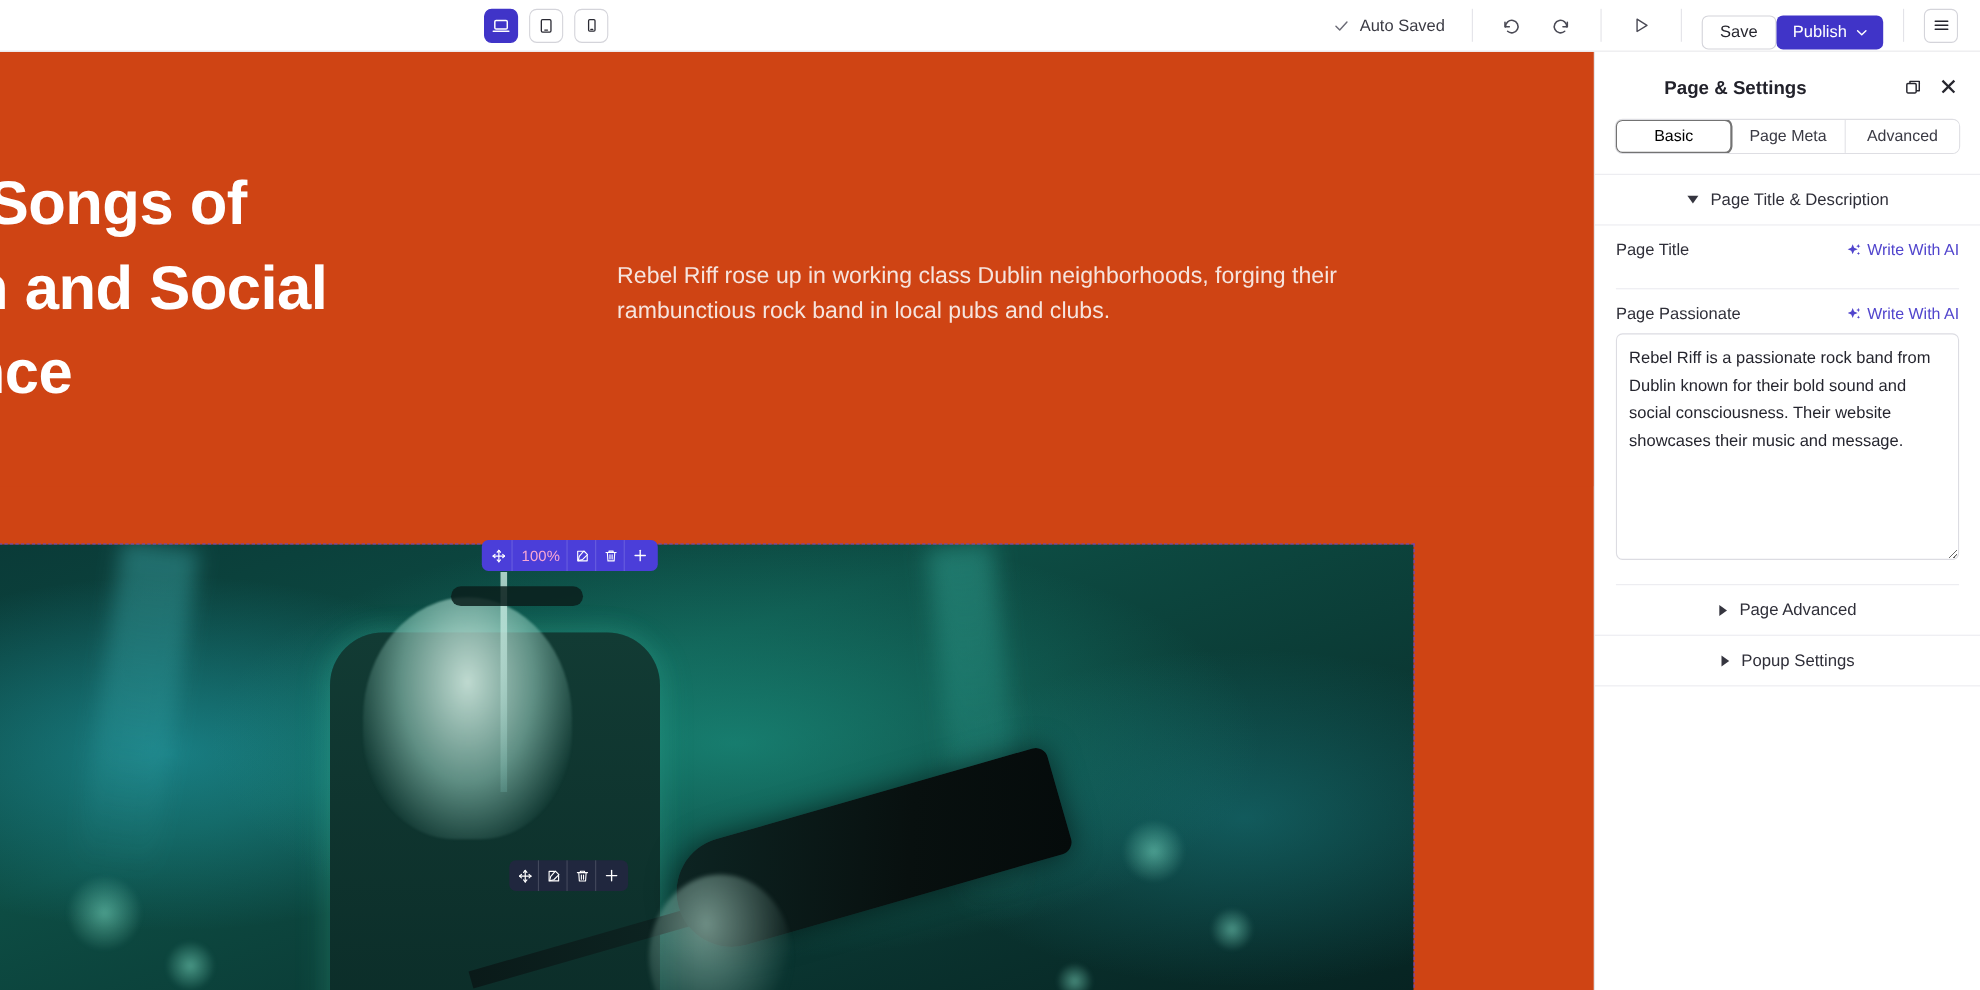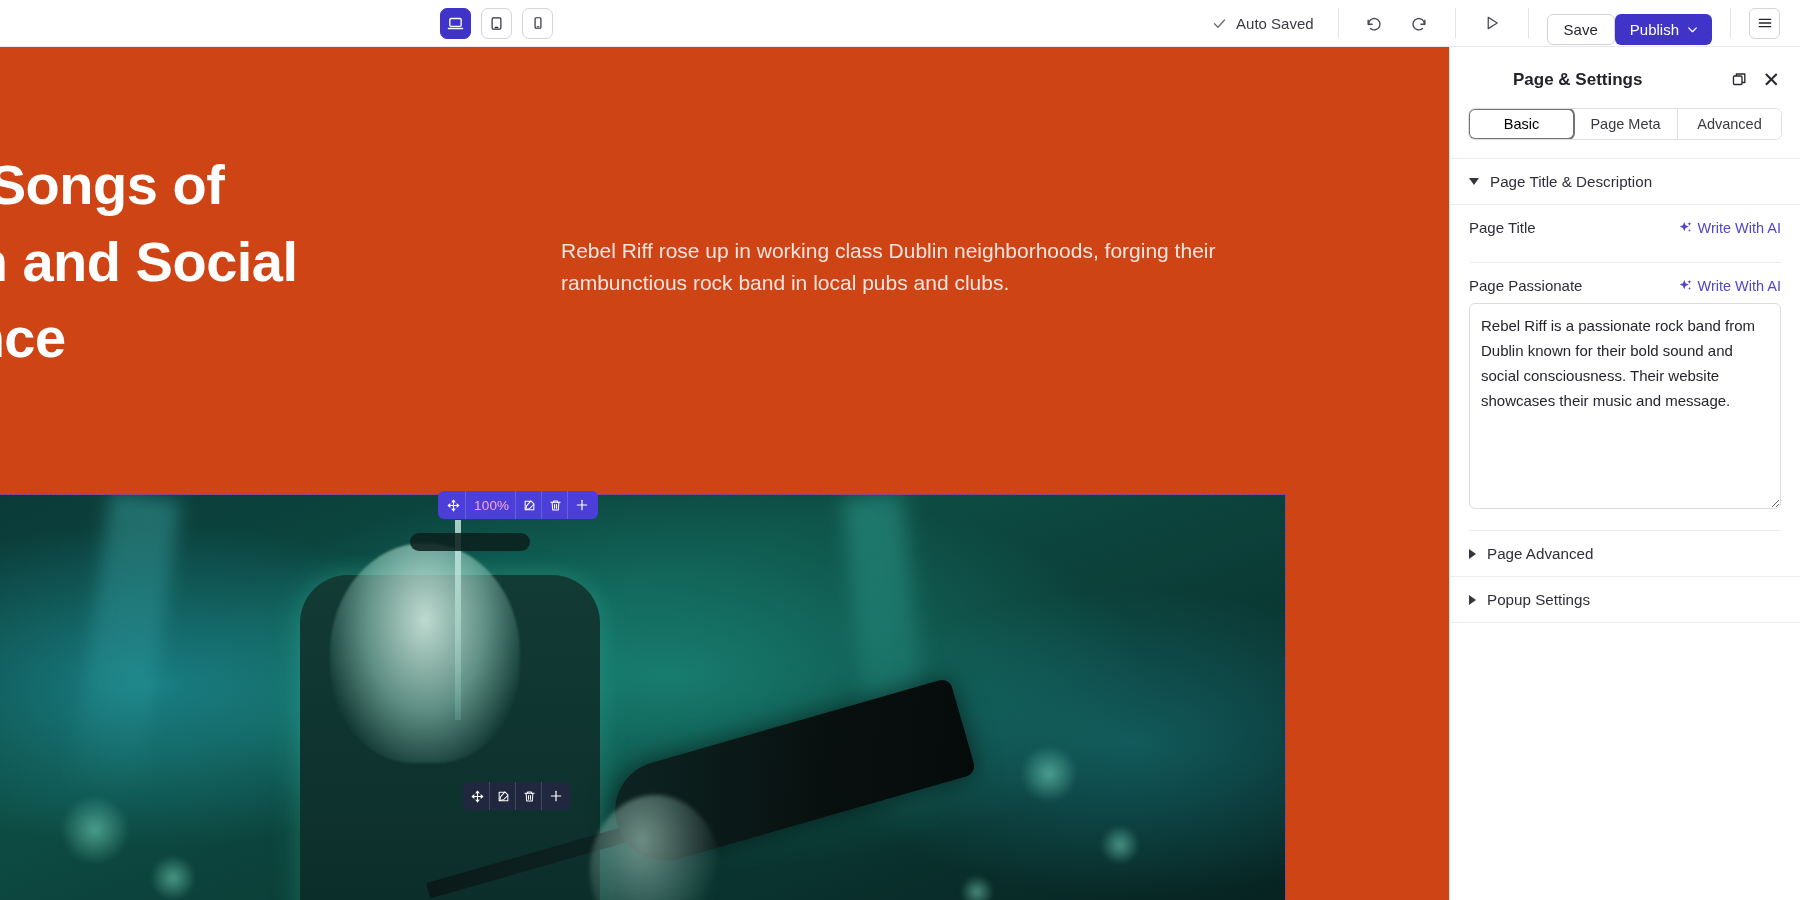--- a/index.html
+++ b/index.html
@@ -273,20 +273,21 @@
     position: relative; z-index: 2;
     flex: 1 1 0;
   }
 
   .panel-sep { height: 1px; background: #ececf0; margin-top: 18px; }
 
   .accordion-head {
     display: flex; align-items: center; gap: 11px;
     padding: 14px 18px 14px 19px;
     cursor: pointer;
+    justify-content: center;
   }
   .caret-down {
     width: 0; height: 0;
     border-left: 5.5px solid transparent;
     border-right: 5.5px solid transparent;
     border-top: 7px solid #35353f;
   }
   .caret-right {
     width: 0; height: 0;
     border-top: 5.5px solid transparent;

